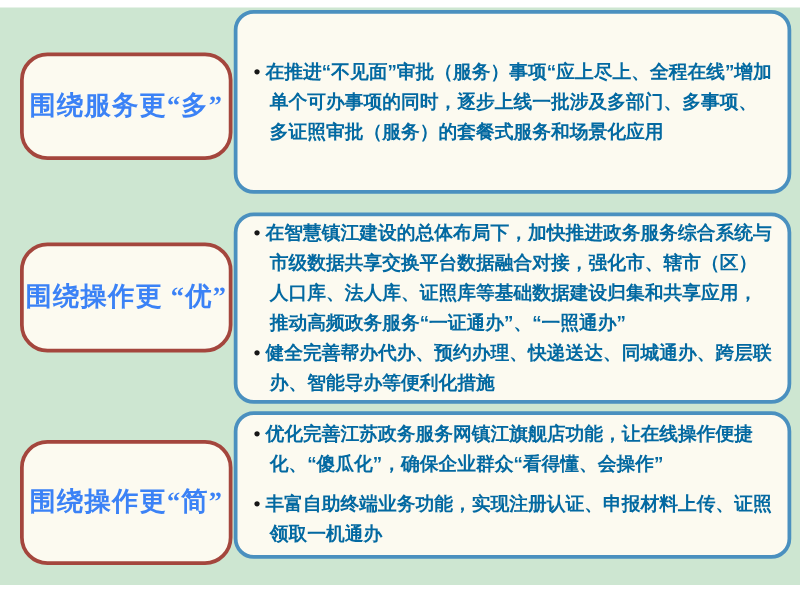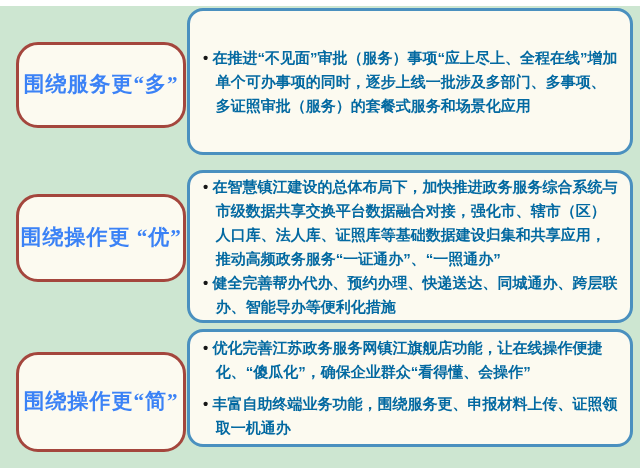--- a/index.html
+++ b/index.html
@@ -84,16 +84,16 @@
   <div class="panel panel-2">
     <div class="bullet">在智慧镇江建设的总体布局下，加快推进政务服务综合系统与市级数据共享交换平台数据融合对接，强化市、辖市（区）人口库、法人库、证照库等基础数据建设归集和共享应用，推动高频政务服务“一证通办”、“一照通办”</div>
     <div class="bullet">健全完善帮办代办、预约办理、快递送达、同城通办、跨层联办、智能导办等便利化措施</div>
   </div>
 
   <div class="label-box label-3">
     <span>围绕操作更“简”</span>
   </div>
   <div class="panel panel-3">
     <div class="bullet">优化完善江苏政务服务网镇江旗舰店功能，让在线操作便捷化、“傻瓜化”，确保企业群众“看得懂、会操作”</div>
-    <div class="bullet">丰富自助终端业务功能，围绕服务更、申报材料上传、证照领取一机通办</div>
+    <div class="bullet">丰富自助终端业务功能，实现注册认证、申报材料上传、证照领取一机通办</div>
   </div>
 
 </div>
 
 </body></html>

